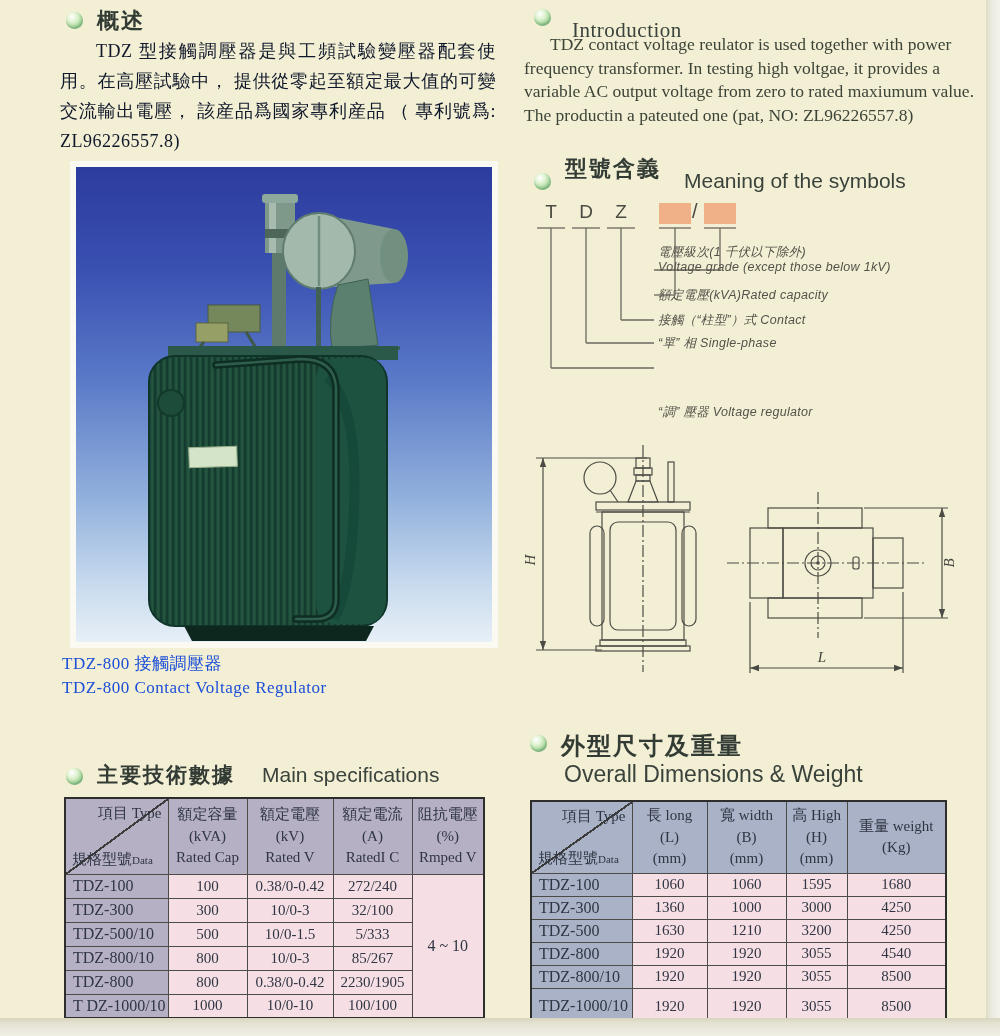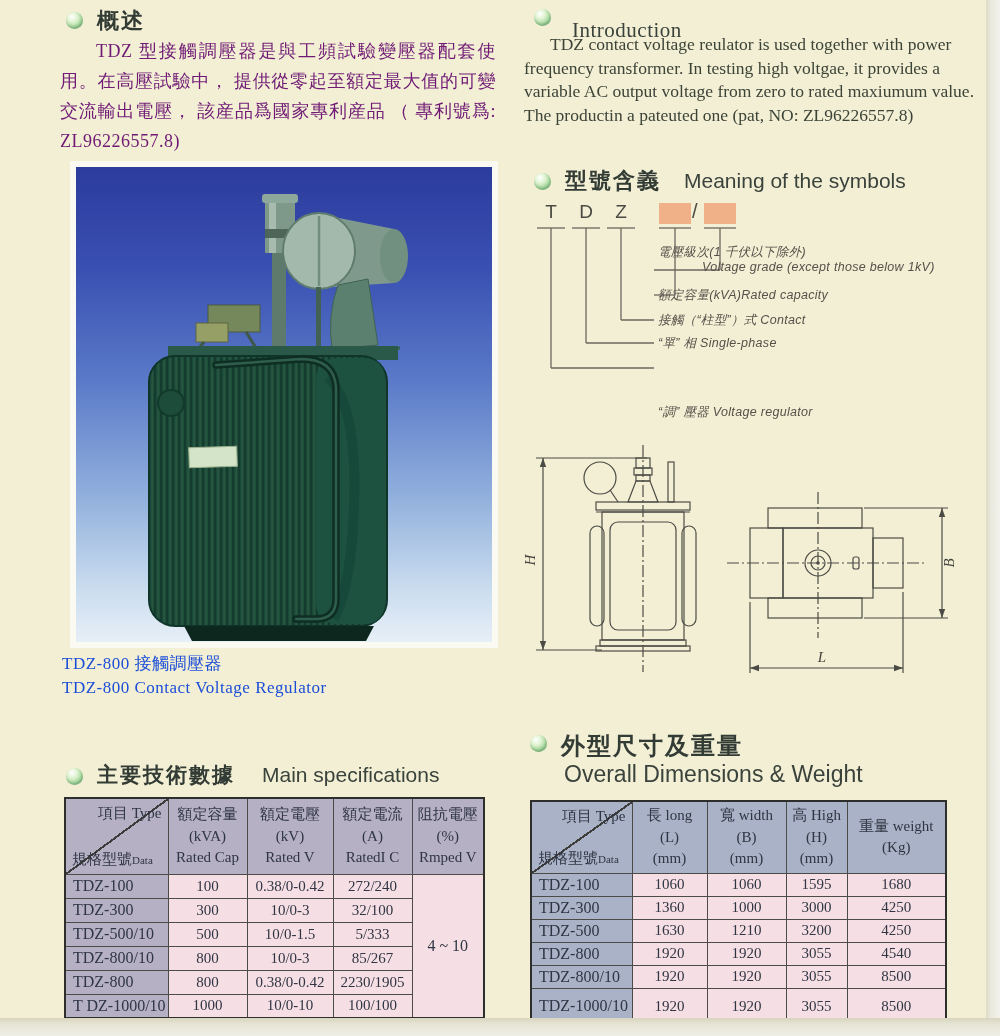--- a/index.html
+++ b/index.html
@@ -11,21 +11,21 @@
   }
   .abs{position:absolute;}
   
   .bullet{
     width:17px;height:17px;border-radius:50%;
     background:radial-gradient(circle at 35% 28%,#ffffff 0%,#e2f4d4 30%,#b4dfa8 60%,#8cc68e 85%,#74ae78 100%);
     box-shadow:inset -1px -2px 3px rgba(70,130,80,.45);
   }
   .h-zh{font-family:"Liberation Sans","DejaVu Sans",sans-serif;font-weight:bold;font-size:22px;color:#333b35;letter-spacing:2px;}
   .h-en{font-family:"Liberation Sans","DejaVu Sans",sans-serif;font-weight:500;font-size:21px;color:#3a423c;}
-  .para-zh{font-size:18px;line-height:30px;text-align:justify;text-indent:36px;color:#701a75;letter-spacing:.5px;}
+  .para-zh{font-size:18px;line-height:30px;text-align:justify;text-indent:36px;color:#0f172a;letter-spacing:.5px;}
   .para-en{font-size:17.5px;line-height:23.5px;color:#3c4337;text-indent:26px;}
   .caption{font-size:17px;color:#1d4ed8;letter-spacing:.5px;}
 
   
   .photo-frame{background:#fbfaf2;padding:6px;box-sizing:border-box;}
 
   
   .sym-letter{position:absolute;width:30px;text-align:center;font-family:"Liberation Sans","DejaVu Sans",sans-serif;font-size:19px;color:#4a4a42;}
   .sym-box{position:absolute;width:32px;height:21px;}
   .sym-slash{position:absolute;font-family:"Liberation Sans","DejaVu Sans",sans-serif;font-size:20px;color:#4a4a42;}
@@ -204,21 +204,21 @@
     <td>100/100</td>
   </tr>
 </tbody>
   </table>
 
 <div class="abs bullet" style="left:534px;top:9px;"></div>
 <div class="abs h-en" style="left:572px;top:18px;font-size:21px;letter-spacing:.5px;font-family:Liberation Serif, serif;">Introduction</div>
 <div class="abs para-en" style="left:524px;top:33px;width:464px;">TDZ contact voltage reulator is used together with power frequency transformer. In testing high voltgae, it provides a variable AC output voltage from zero to rated maxiumum value. The productin a pateuted one (pat, NO: ZL96226557.8)</div>
 
 <div class="abs bullet" style="left:534px;top:173px;"></div>
-<div class="abs h-zh" style="left:565px;top:166px;">型號含義</div>
+<div class="abs h-zh" style="left:565px;top:154px;">型號含義</div>
 <div class="abs h-en" style="left:684px;top:169px;">Meaning of the symbols</div>
 
 <div class="abs" style="left:524px;top:196px;width:470px;height:190px;">
   <svg class="abs" style="left:0;top:0;" width="470" height="190">
     <g stroke="#6b675f" stroke-width="1.3" fill="none">
       <line x1="13" y1="32" x2="41" y2="32"></line>
         <line x1="48" y1="32" x2="76" y2="32"></line>
         <line x1="83" y1="32" x2="111" y2="32"></line>
       <line x1="135" y1="32" x2="167" y2="32"></line>
         <line x1="180" y1="32" x2="212" y2="32"></line>
@@ -234,22 +234,22 @@
         <line x1="27" y1="172" x2="130" y2="172"></line>
     </g>
   </svg>
   <span class="sym-letter" style="left:12px;top:5px;">T</span>
   <span class="sym-letter" style="left:47px;top:5px;">D</span>
   <span class="sym-letter" style="left:82px;top:5px;">Z</span>
   <div class="sym-box" style="left:135px;top:7px;background:#f0b189;"></div>
   <span class="sym-slash" style="left:168px;top:4px;">/</span>
   <div class="sym-box" style="left:180px;top:7px;background:#f0b189;"></div>
   <span class="sym-label" style="top:48px;text-align:center;">電壓級次(1 千伏以下除外)</span>
-  <span class="sym-label" style="top:64px;margin-left:44px;">Voltage grade (except those below 1kV)</span>
-  <span class="sym-label" style="top:91px;">額定容量(kVA)Rated capacity</span>
+  <span class="sym-label" style="top:64px;">Voltage grade (except those below 1kV)</span>
+  <span class="sym-label" style="top:91px;">額定電壓(kVA)Rated capacity</span>
   <span class="sym-label" style="top:116px;">接觸（“柱型”）式  Contact</span>
   <span class="sym-label" style="top:139px;">“單” 相  Single-phase</span>
   <span class="sym-label" style="top:164px;margin-top:44px;">“調” 壓器  Voltage regulator</span>
 </div>
 
 <svg class="abs" style="left:522px;top:440px;" width="468" height="270" viewBox="0 0 468 270">
   <g stroke="#4b4b45" stroke-width="1.2" fill="none">
 
     <line x1="121" y1="5" x2="121" y2="232" stroke-dasharray="12 3 2 3"></line>
     <line x1="14" y1="18" x2="125" y2="18"></line>

